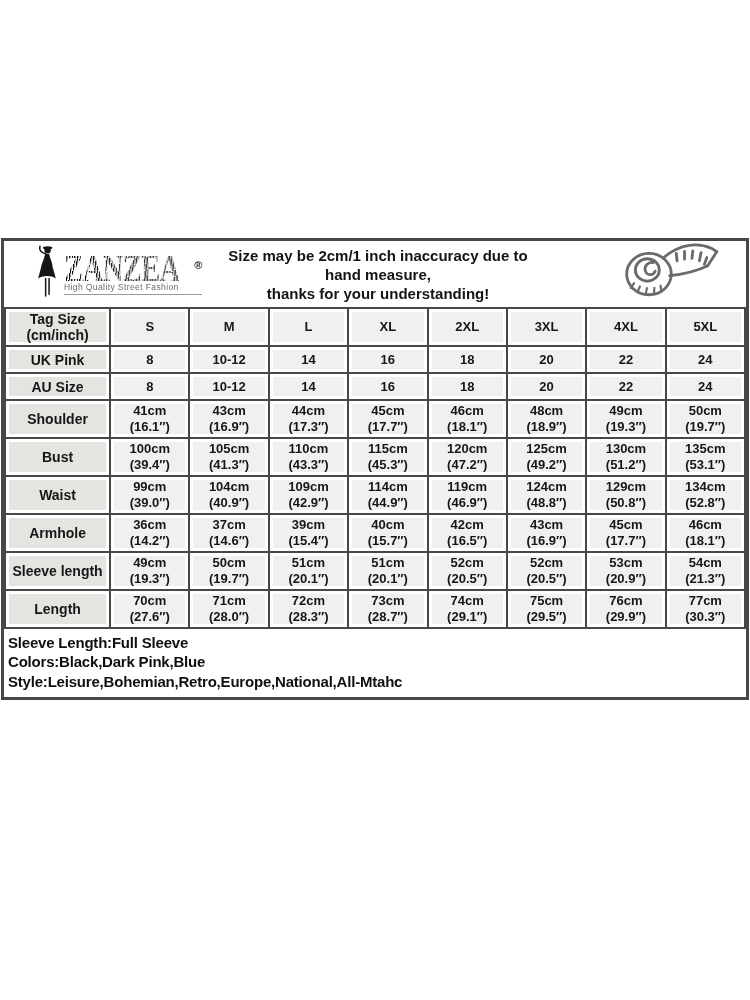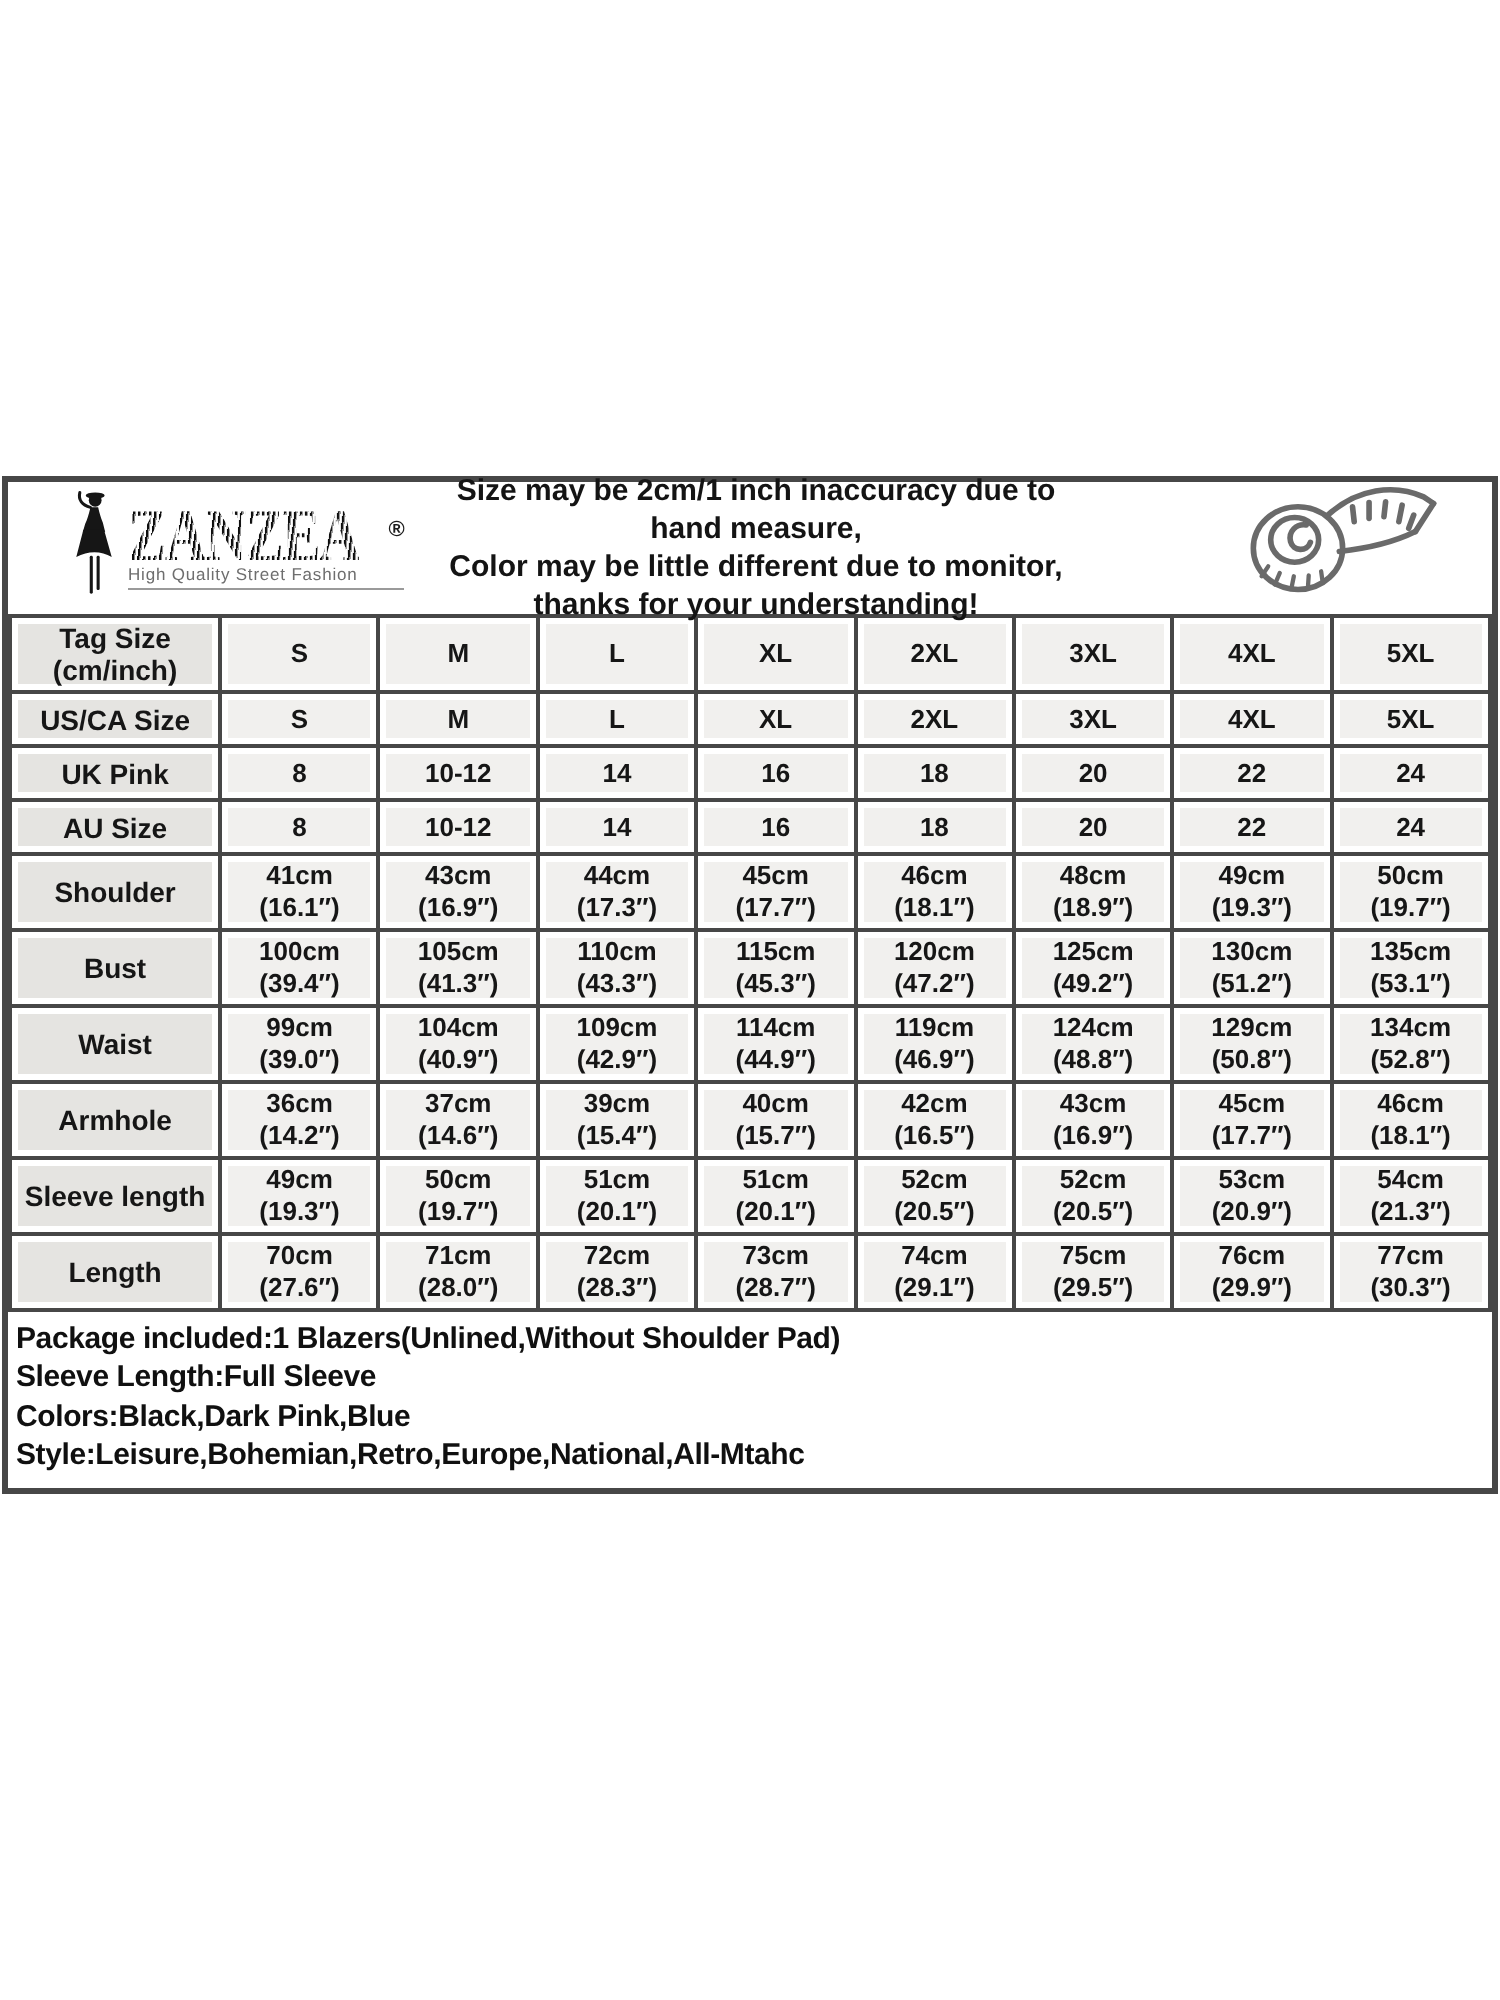--- a/index.html
+++ b/index.html
@@ -87,21 +87,20 @@
         <span class="brand-name-row">
           <span class="brand-name">ZANZEA</span>
           <span class="reg">®</span>
         </span>
         <span class="tagline">High Quality Street Fashion</span>
       </span>
     </div>
 
     <div class="notice">
       <div>Size may be 2cm/1 inch inaccuracy due to hand measure,</div>
-      <div>Color may be little different due to monitor,</div>
       <div>thanks for your understanding!</div>
     </div>
 
     <span class="tape">
       <svg width="112" height="62" viewBox="0 0 130 75">
         <g fill="none" stroke="#6a6a6a" stroke-width="3.4" stroke-linecap="round" stroke-linejoin="round">
           <ellipse cx="42" cy="40" rx="27" ry="25"></ellipse>
           <ellipse cx="40" cy="35" rx="14.5" ry="13.5"></ellipse>
           <path d="M47 26 c-6 -1 -11 4 -9.5 10 c1.5 6 10 6.5 12 0.5"></path>
           <path d="M60 20 C 78 4 100 1 118 9 L 124 13"></path>
@@ -155,49 +154,20 @@
           </td>
           <td>
             <div>4XL</div>
           </td>
           <td>
             <div>5XL</div>
           </td>
         </tr>
         <tr>
           <td class="label-cell">
-            <div>US/CA Size</div>
-          </td>
-          <td>
-            <div>S</div>
-          </td>
-          <td>
-            <div>M</div>
-          </td>
-          <td>
-            <div>L</div>
-          </td>
-          <td>
-            <div>XL</div>
-          </td>
-          <td>
-            <div>2XL</div>
-          </td>
-          <td>
-            <div>3XL</div>
-          </td>
-          <td>
-            <div>4XL</div>
-          </td>
-          <td>
-            <div>5XL</div>
-          </td>
-        </tr>
-        <tr>
-          <td class="label-cell">
             <div>UK Pink</div>
           </td>
           <td>
             <div>8</div>
           </td>
           <td>
             <div>10-12</div>
           </td>
           <td>
             <div>14</div>
@@ -466,18 +436,17 @@
           </td>
           <td>
             <div>77cm</div>
             <div>(30.3″)</div>
           </td>
         </tr>
       </tbody>
   </table>
 
   <div class="details">
-    <div class="line">Package included:1 Blazers(Unlined,Without Shoulder Pad)</div>
     <div class="line">Sleeve Length:Full Sleeve</div>
     <div class="line">Colors:Black,Dark Pink,Blue</div>
     <div class="line">Style:Leisure,Bohemian,Retro,Europe,National,All-Mtahc</div>
   </div>
 </div>
 
 </body></html>

